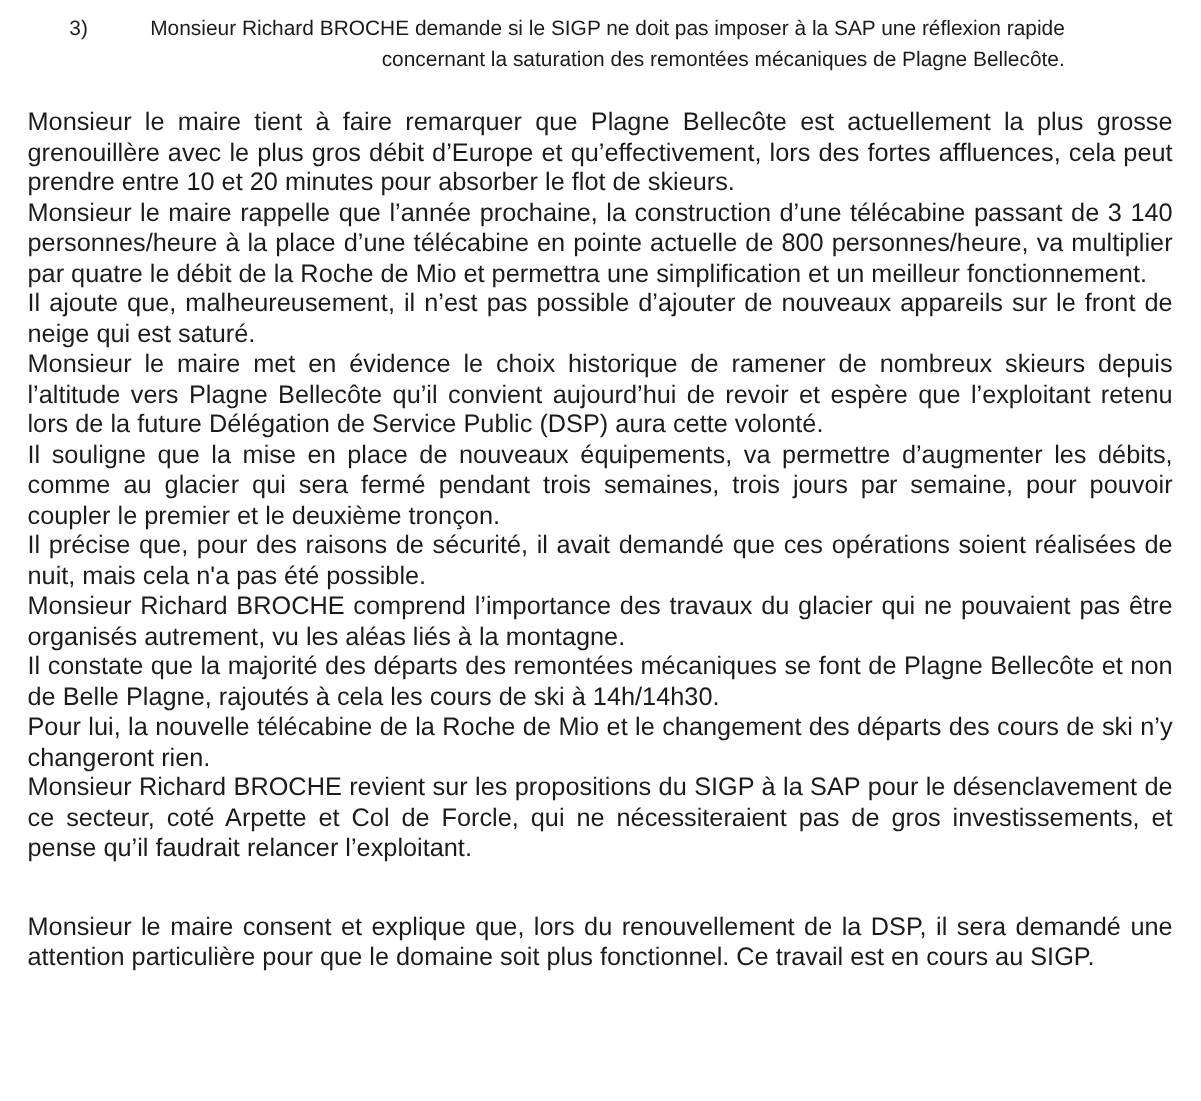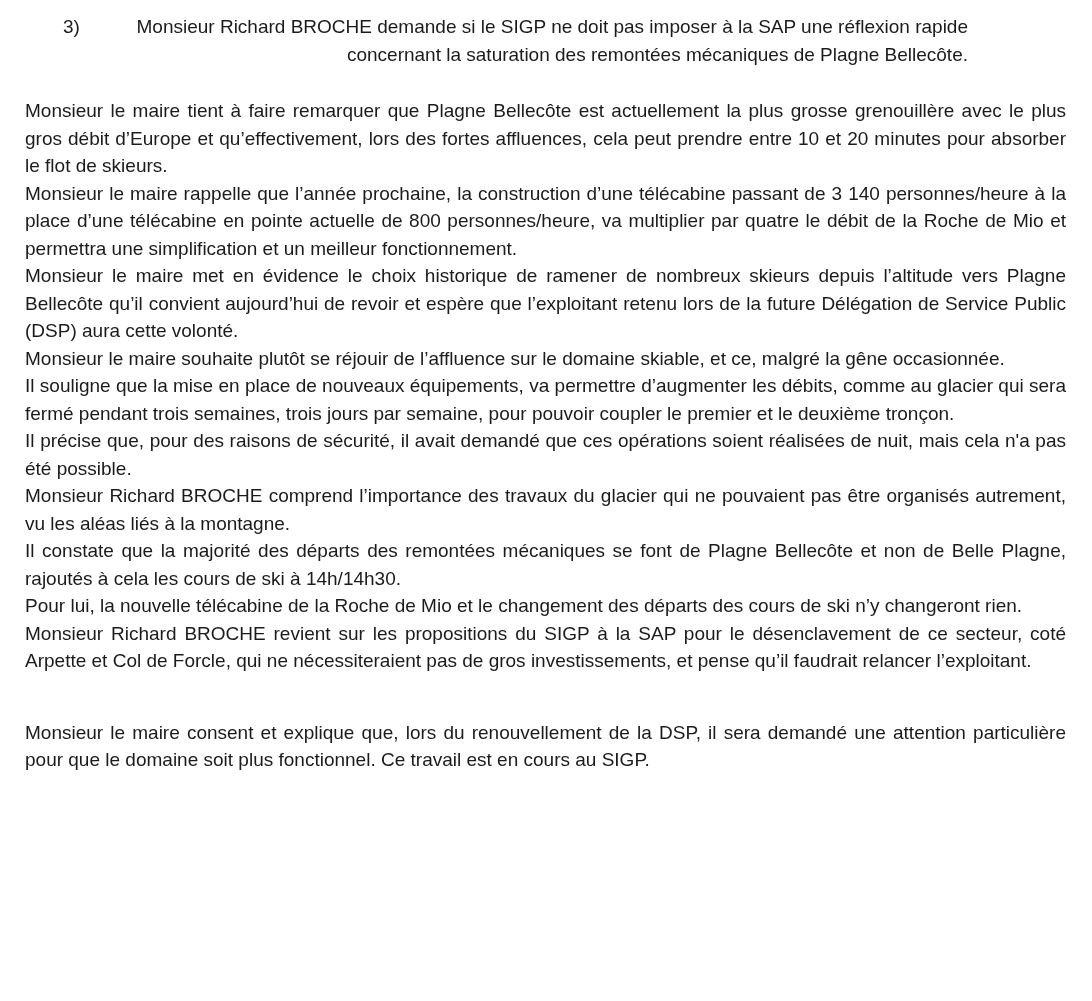--- a/index.html
+++ b/index.html
@@ -36,21 +36,21 @@
   .list-item .li-text {
     width: 862px;
     text-align: right;
   }
   
   .body-block {
     margin-top: 29px;
   }
   p.para {
     margin: 0;
-    font-size: 19px;
+    font-size: 23px;
     line-height: 27.5px;
     text-align: justify;
     text-justify: inter-word;
   }
   .closing-block {
     margin-top: 44px;
   }
 </style>
 </head>
 <body>
@@ -58,22 +58,22 @@
 <div class="page">
 
   <div class="list-item">
     <span class="num">3)</span>
     <span class="li-text">Monsieur Richard BROCHE demande si le SIGP ne doit pas imposer à la SAP une réflexion rapide concernant la saturation des remontées mécaniques de Plagne Bellecôte.</span>
   </div>
 
   <div class="body-block">
     <p class="para">Monsieur le maire tient à faire remarquer que Plagne Bellecôte est actuellement la plus grosse grenouillère avec le plus gros débit d’Europe et qu’effectivement, lors des fortes affluences, cela peut prendre entre 10 et 20 minutes pour absorber le flot de skieurs.</p>
     <p class="para">Monsieur le maire rappelle que l’année prochaine, la construction d’une télécabine passant de 3 140 personnes/heure à la place d’une télécabine en pointe actuelle de 800 personnes/heure, va multiplier par quatre le débit de la Roche de Mio et permettra une simplification et un meilleur fonctionnement.</p>
+    <p class="para">Il ajoute que, malheureusement, il n’est pas possible d’ajouter de nouveaux appareils sur le front de neige qui est saturé.</p>
     <p class="para">Monsieur le maire met en évidence le choix historique de ramener de nombreux skieurs depuis l’altitude vers Plagne Bellecôte qu’il convient aujourd’hui de revoir et espère que l’exploitant retenu lors de la future Délégation de Service Public (DSP) aura cette volonté.</p>
-    <p class="para">Monsieur le maire souhaite plutôt se réjouir de l’affluence sur le domaine skiable, et ce, malgré la gêne occasionnée.</p>
     <p class="para">Il souligne que la mise en place de nouveaux équipements, va permettre d’augmenter les débits, comme au glacier qui sera fermé pendant trois semaines, trois jours par semaine, pour pouvoir coupler le premier et le deuxième tronçon.</p>
     <p class="para">Il précise que, pour des raisons de sécurité, il avait demandé que ces opérations soient réalisées de nuit, mais cela n'a pas été possible.</p>
     <p class="para">Monsieur Richard BROCHE comprend l’importance des travaux du glacier qui ne pouvaient pas être organisés autrement, vu les aléas liés à la montagne.</p>
     <p class="para">Il constate que la majorité des départs des remontées mécaniques se font de Plagne Bellecôte et non de Belle Plagne, rajoutés à cela les cours de ski à 14h/14h30.</p>
     <p class="para">Pour lui, la nouvelle télécabine de la Roche de Mio et le changement des départs des cours de ski n’y changeront rien.</p>
     <p class="para">Monsieur Richard BROCHE revient sur les propositions du SIGP à la SAP pour le désenclavement de ce secteur, coté Arpette et Col de Forcle, qui ne nécessiteraient pas de gros investissements, et pense qu’il faudrait relancer l’exploitant.</p>
   </div>
 
   <div class="closing-block">
     <p class="para">Monsieur le maire consent et explique que, lors du renouvellement de la DSP, il sera demandé une attention particulière pour que le domaine soit plus fonctionnel. Ce travail est en cours au SIGP.</p>

